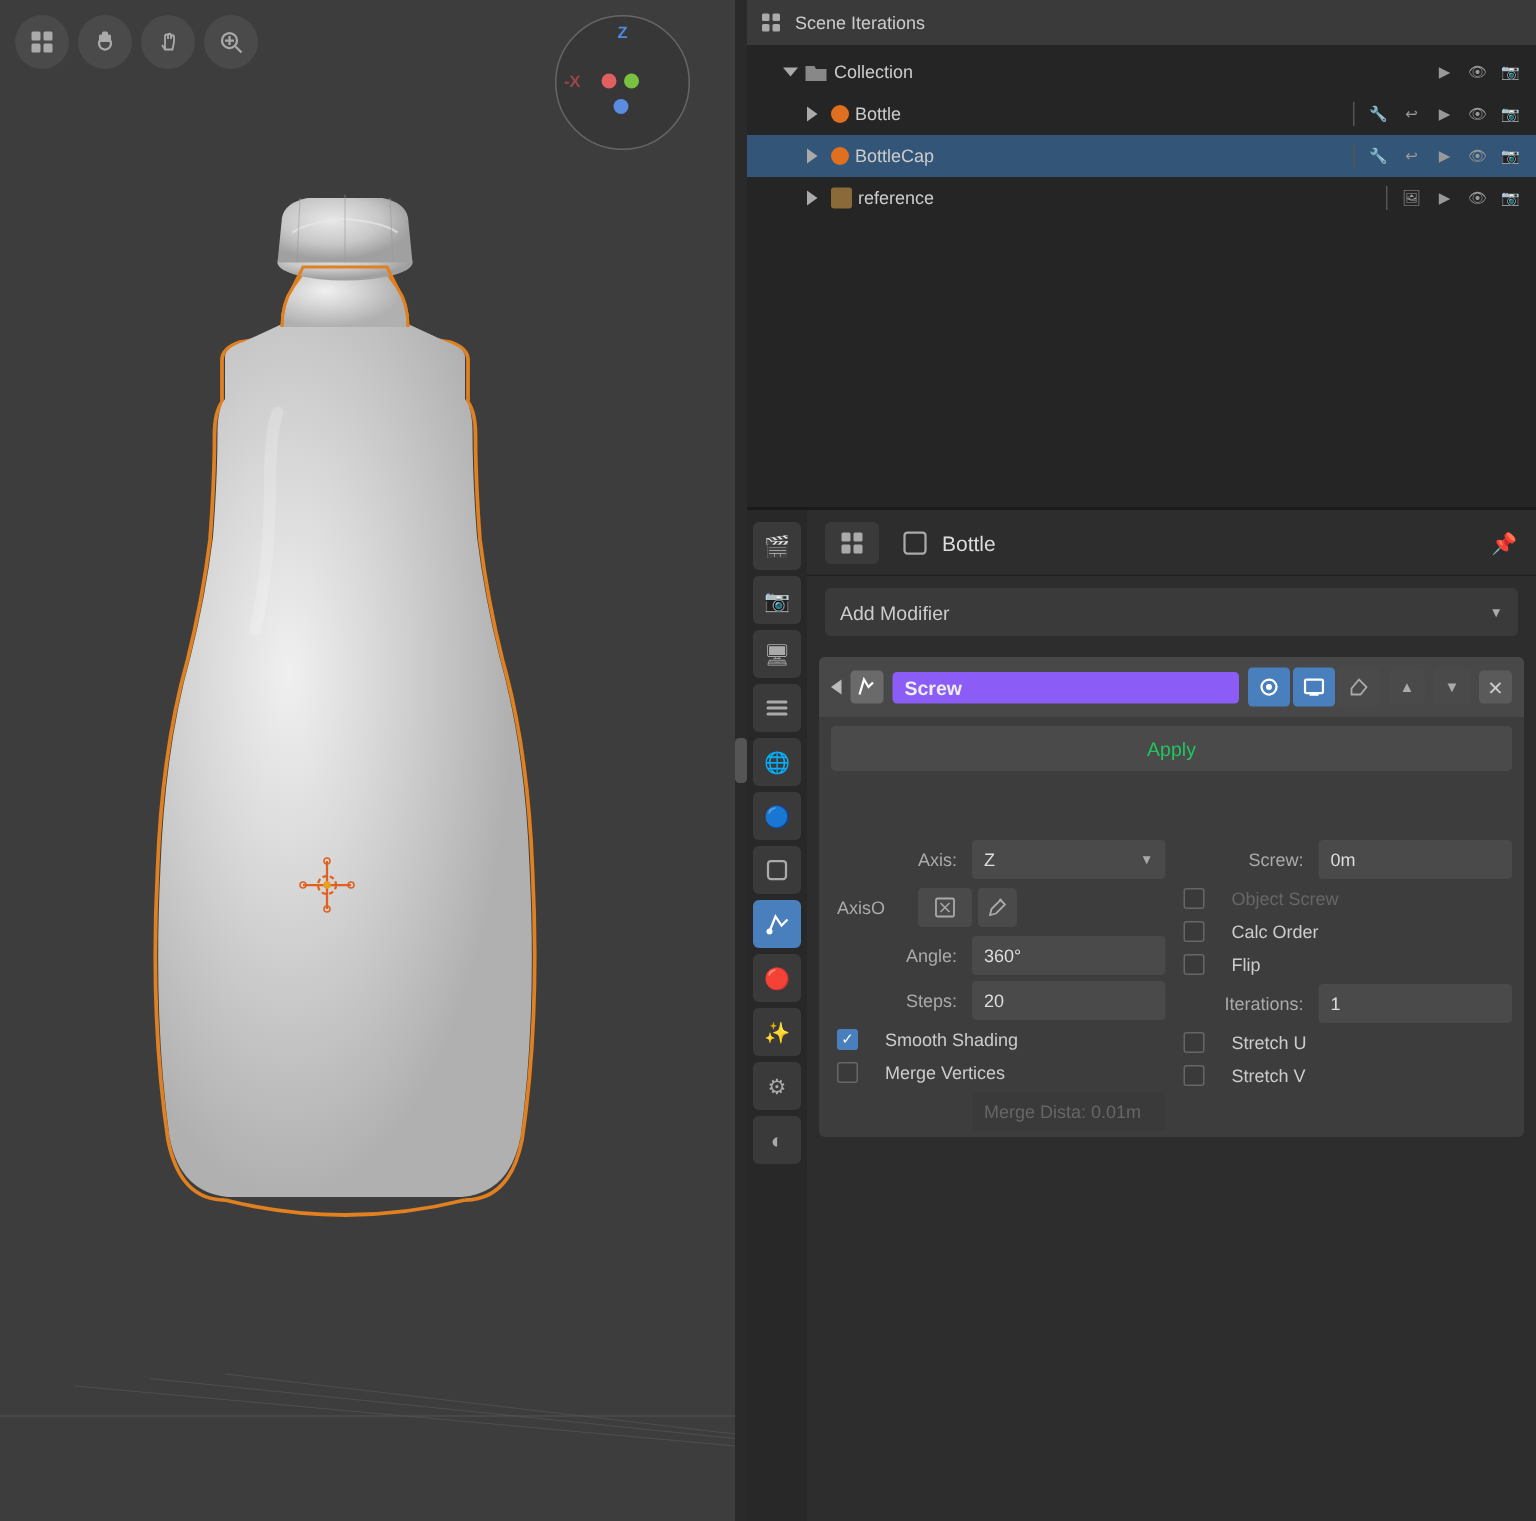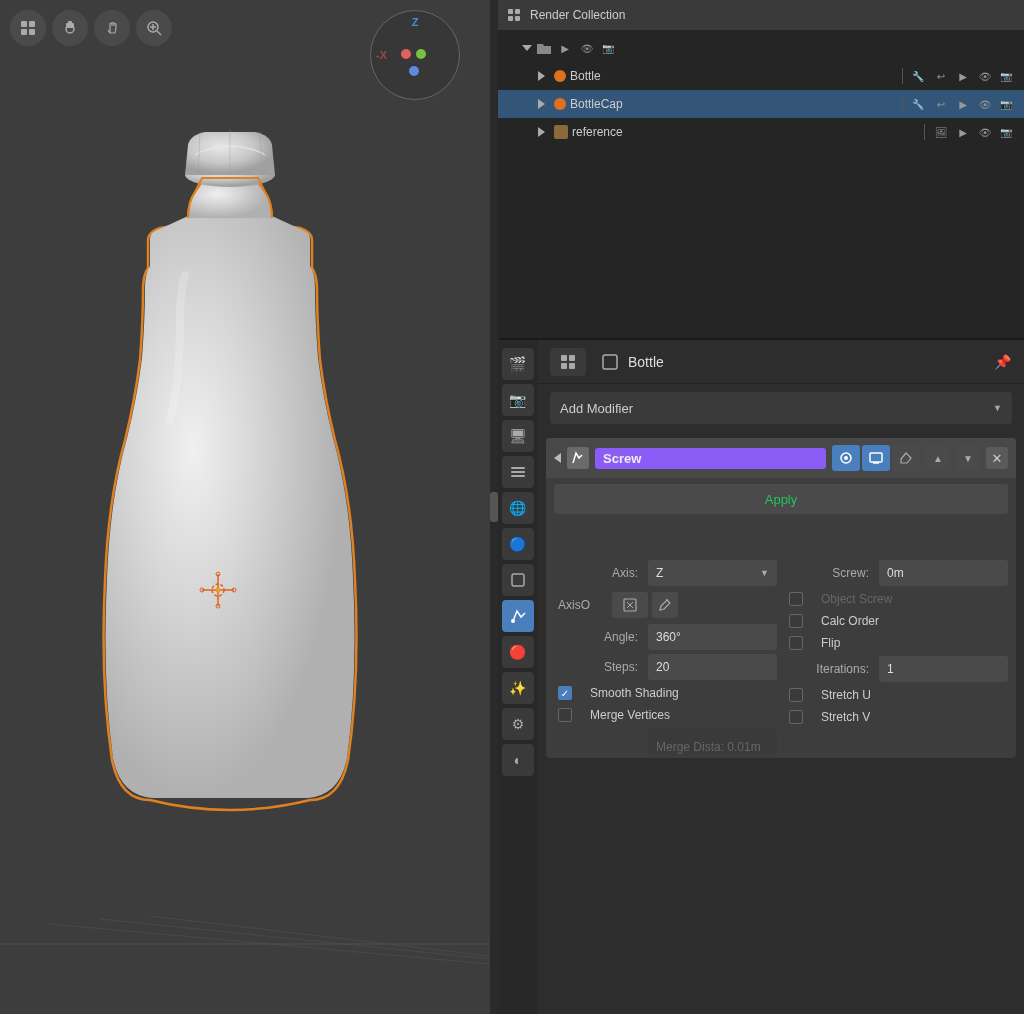--- a/index.html
+++ b/index.html
@@ -551,21 +551,21 @@
       font-size: 13px;
       cursor: pointer;
     }
 
     .merge-dista-field {
       flex: 1;
       height: 26px;
       background: #3a3a3a;
       border-radius: 3px;
       display: flex;
-      align-items: flex-end;
+      align-items: center;
       padding: 0 8px;
       font-size: 12px;
       color: #666;
     }
 
     
     .props-main::-webkit-scrollbar { width: 6px; }
     .props-main::-webkit-scrollbar-track { background: #2a2a2a; }
     .props-main::-webkit-scrollbar-thumb { background: #555; border-radius: 3px; }
 
@@ -689,30 +689,31 @@
 
   <div class="outliner">
 
     <div class="outliner-header">
       <svg width="16" height="16" viewBox="0 0 16 16" fill="#aaa">
         <rect x="2" y="2" width="5" height="5" rx="1"></rect>
         <rect x="9" y="2" width="5" height="5" rx="1"></rect>
         <rect x="2" y="9" width="5" height="5" rx="1"></rect>
         <rect x="9" y="9" width="5" height="5" rx="1"></rect>
       </svg>
-      <span>Render Collection</span>
+      <span>Scene Iterations</span>
     </div>
 
     <div class="outliner-content">
 
       <div class="outliner-row indent1">
         <span class="tri-down triangle"></span>
         <svg width="16" height="16" viewBox="0 0 16 16" fill="#888">
           <path d="M1 4h6l1 2h7v8H1z"></path>
         </svg>
+        <span class="row-label">Collection</span>
         <div class="row-icons">
           <span class="row-icon">▶</span>
           <span class="row-icon">👁</span>
           <span class="row-icon">📷</span>
         </div>
       </div>
 
       <div class="outliner-row indent2">
         <span class="tri-right triangle"></span>
         <div class="orange-dot"></div>

